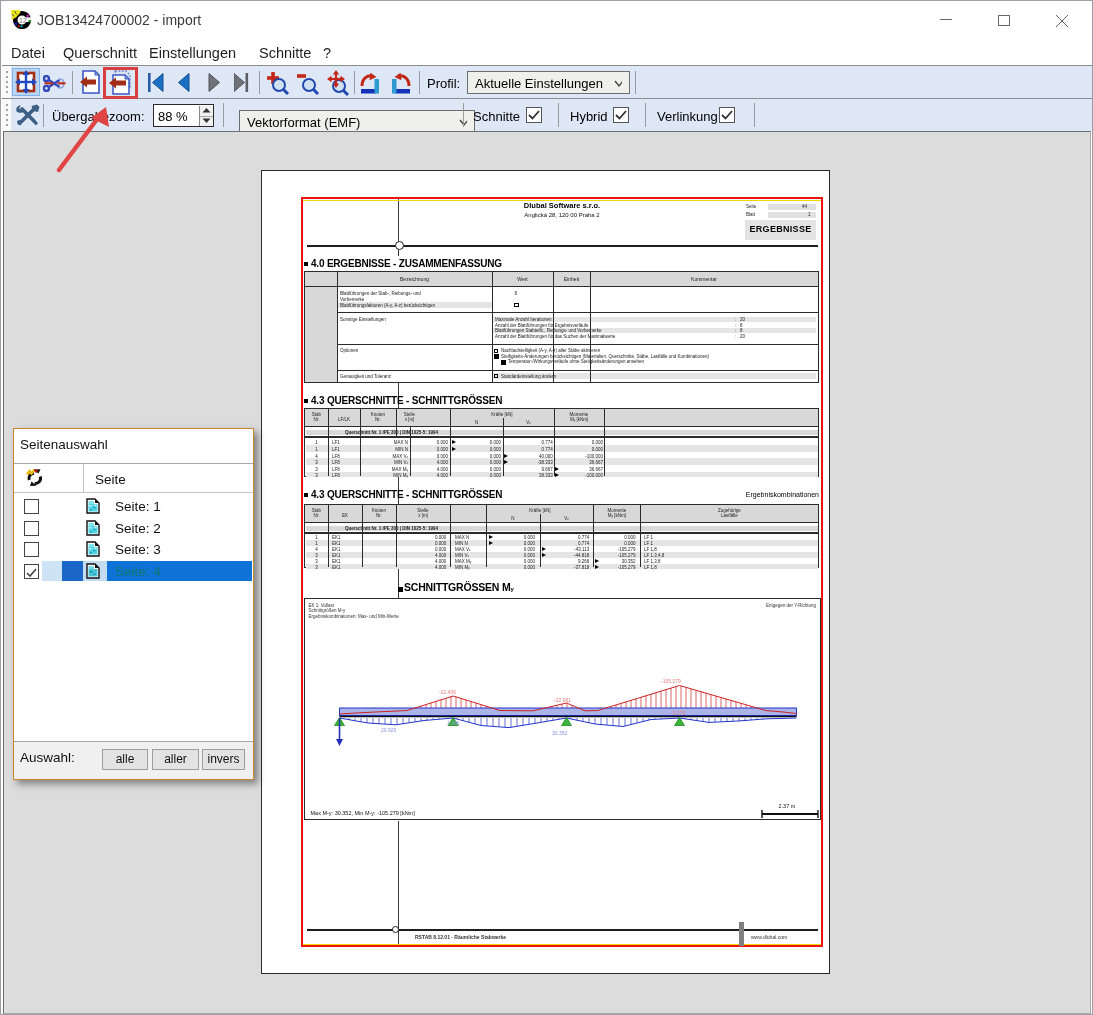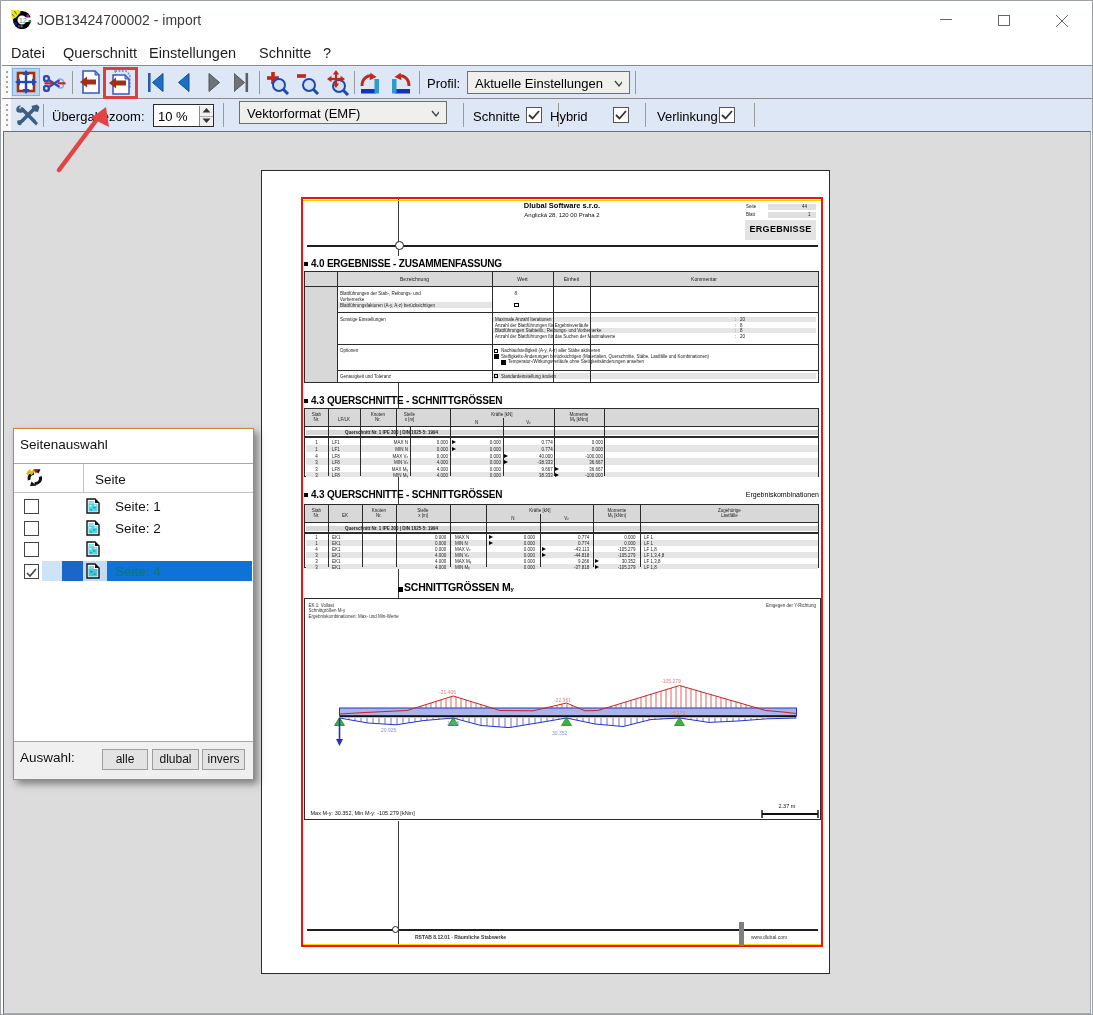--- a/index.html
+++ b/index.html
@@ -209,43 +209,43 @@
     </g>
     <path d="M1 8 C-1 5 1 1 5 1.5 L3 4 L5.5 6.5 L8 4.5 C8.5 8 5 10 1 8 Z" fill="#3c5f85"></path>
     <path d="M5 21 C2 22 0.5 19 1.5 16.5 L4.5 16 L6.5 18 Z" fill="#3c5f85"></path>
     <path d="M15.5 2 L21 0.5 L23.5 3 L22 8 L17 7 Z" fill="#3c5f85"></path>
     <path d="M19 16 L22 19 L20 21.5 L17 18.5 Z" fill="#3c5f85"></path>
   </svg>
   <div class="tbsep" style="left:41px"></div>
   <div class="tblabel" style="left:50px;top:10px">Übergabezoom:</div>
 
   <div style="position:absolute;left:151px;top:5px;width:61px;height:23px;background:#fff;border:1.5px solid #2a2a2a"></div>
-  <div class="tblabel" style="left:156px;top:10px">10 %</div>
+  <div class="tblabel" style="left:156px;top:10px">88 %</div>
   <div style="position:absolute;left:197px;top:6.5px;width:14px;height:10px;background:#f0f0f0;border-left:1px solid #888"></div>
   <div style="position:absolute;left:197px;top:16.5px;width:14px;height:10px;background:#f0f0f0;border-left:1px solid #888;border-top:1px solid #aaa"></div>
   <svg style="position:absolute;left:200px;top:9px" width="9" height="15" viewBox="0 0 9 15">
     <polygon points="4.5,0 8.5,4.5 0.5,4.5" fill="#333"></polygon>
     <polygon points="4.5,15 8.5,10.5 0.5,10.5" fill="#333"></polygon>
   </svg>
   <div class="tbsep2" style="left:221px"></div>
-  <div class="combo" style="left:237px;top:2px;width:208px">
+  <div class="combo" style="left:237px;top:11px;width:236px">
     <span style="position:absolute;left:7px;top:4px">Vektorformat (EMF)</span>
     <svg class="arr" width="10" height="8">
         <path d="M1 1 L5 6 L9 1" stroke="#444" stroke-width="1.4" fill="none"></path>
       </svg>
   </div>
   <div class="tbsep2" style="left:461px"></div>
   <div class="tblabel" style="left:471px;top:10px">Schnitte</div>
   <div class="chk" style="left:524px;top:8px">
       <svg width="12" height="11">
         <path d="M1 5 L4.5 8.5 L11 1" stroke="#333" stroke-width="1.8" fill="none"></path>
       </svg>
     </div>
   <div class="tbsep2" style="left:556px"></div>
-  <div class="tblabel" style="left:548px;top:10px">Hybrid</div>
+  <div class="tblabel" style="left:568px;top:10px">Hybrid</div>
   <div class="chk" style="left:611px;top:8px">
       <svg width="12" height="11">
         <path d="M1 5 L4.5 8.5 L11 1" stroke="#333" stroke-width="1.8" fill="none"></path>
       </svg>
     </div>
   <div class="tbsep2" style="left:643px"></div>
   <div class="tblabel" style="left:655px;top:10px">Verlinkung</div>
   <div class="chk" style="left:717px;top:8px">
       <svg width="12" height="11">
         <path d="M1 5 L4.5 8.5 L11 1" stroke="#333" stroke-width="1.8" fill="none"></path>
@@ -708,20 +708,23 @@
   <div style="position:absolute;left:28px;top:132px;width:20px;height:20px;background:#cfe3f6"></div>
   <div style="position:absolute;left:48px;top:132px;width:21px;height:20px;background:#1b66c9"></div>
   <div style="position:absolute;left:69px;top:132px;width:24px;height:20px;background:#c3dcf2"></div>
   <div style="position:absolute;left:93px;top:132px;width:145px;height:20px;background:#0f72d7"></div>
   <div class="prow" style="top:68px">
       <span class="ptext" style="color:#111">Seite: 1</span>
     </div>
   <div class="prow" style="top:89.5px">
       <span class="ptext" style="color:#111">Seite: 2</span>
     </div>
+  <div class="prow" style="top:111px">
+      <span class="ptext" style="color:#111">Seite: 3</span>
+    </div>
   <div class="prow" style="top:132.5px">
       <span class="ptext" style="color:#0f766e">Seite: 4</span>
     </div>
 
   <div class="pchk" style="top:70px"></div>
   <div class="pchk" style="top:91.5px"></div>
   <div class="pchk" style="top:113px"></div>
   <div class="pchk" style="top:134.5px"><svg width="13" height="12">
         <path d="M2 6 L5 9 L11 2" stroke="#444" stroke-width="1.6" fill="none"></path>
       </svg></div>
@@ -761,21 +764,21 @@
       <path d="M9 1 L9 5 L13 5 Z" fill="#111"></path>
       <rect x="2.5" y="3" width="5.5" height="3" fill="#79d8e2"></rect>
       <rect x="2.5" y="6" width="9" height="7.5" fill="#4cc4d8"></rect>
       <rect x="4" y="8" width="2.5" height="1.5" fill="#0e94ac"></rect>
       <rect x="7.5" y="10.5" width="2" height="1.5" fill="#0e94ac"></rect>
     </svg>
 
   <div style="position:absolute;left:0;top:312px;width:239px;height:38px;background:#f0f0f0;border-top:1px solid #a8a8a8"></div>
   <div style="position:absolute;left:6px;top:321px;font-size:13.5px;color:#111">Auswahl:</div>
   <div class="pbtn" style="left:88px;width:46px">alle</div>
-  <div class="pbtn" style="left:138px;width:47px">dlubal</div>
+  <div class="pbtn" style="left:138px;width:47px">aller</div>
   <div class="pbtn" style="left:188px;width:43px">invers</div>
 </div>
 
 <div class="abs" style="left:102px;top:66px;width:35px;height:32px;border:3px solid #d84040;z-index:50"></div>
 <svg class="abs" style="left:50px;top:100px;z-index:51" width="65" height="75" viewBox="0 0 65 75">
   <line x1="8" y1="69" x2="47" y2="17" stroke="#e04545" stroke-width="4.5" stroke-linecap="round"></line>
   <polygon points="55,6 58,26 40,17" fill="#e04545"></polygon>
 </svg>
 
 </body></html>

